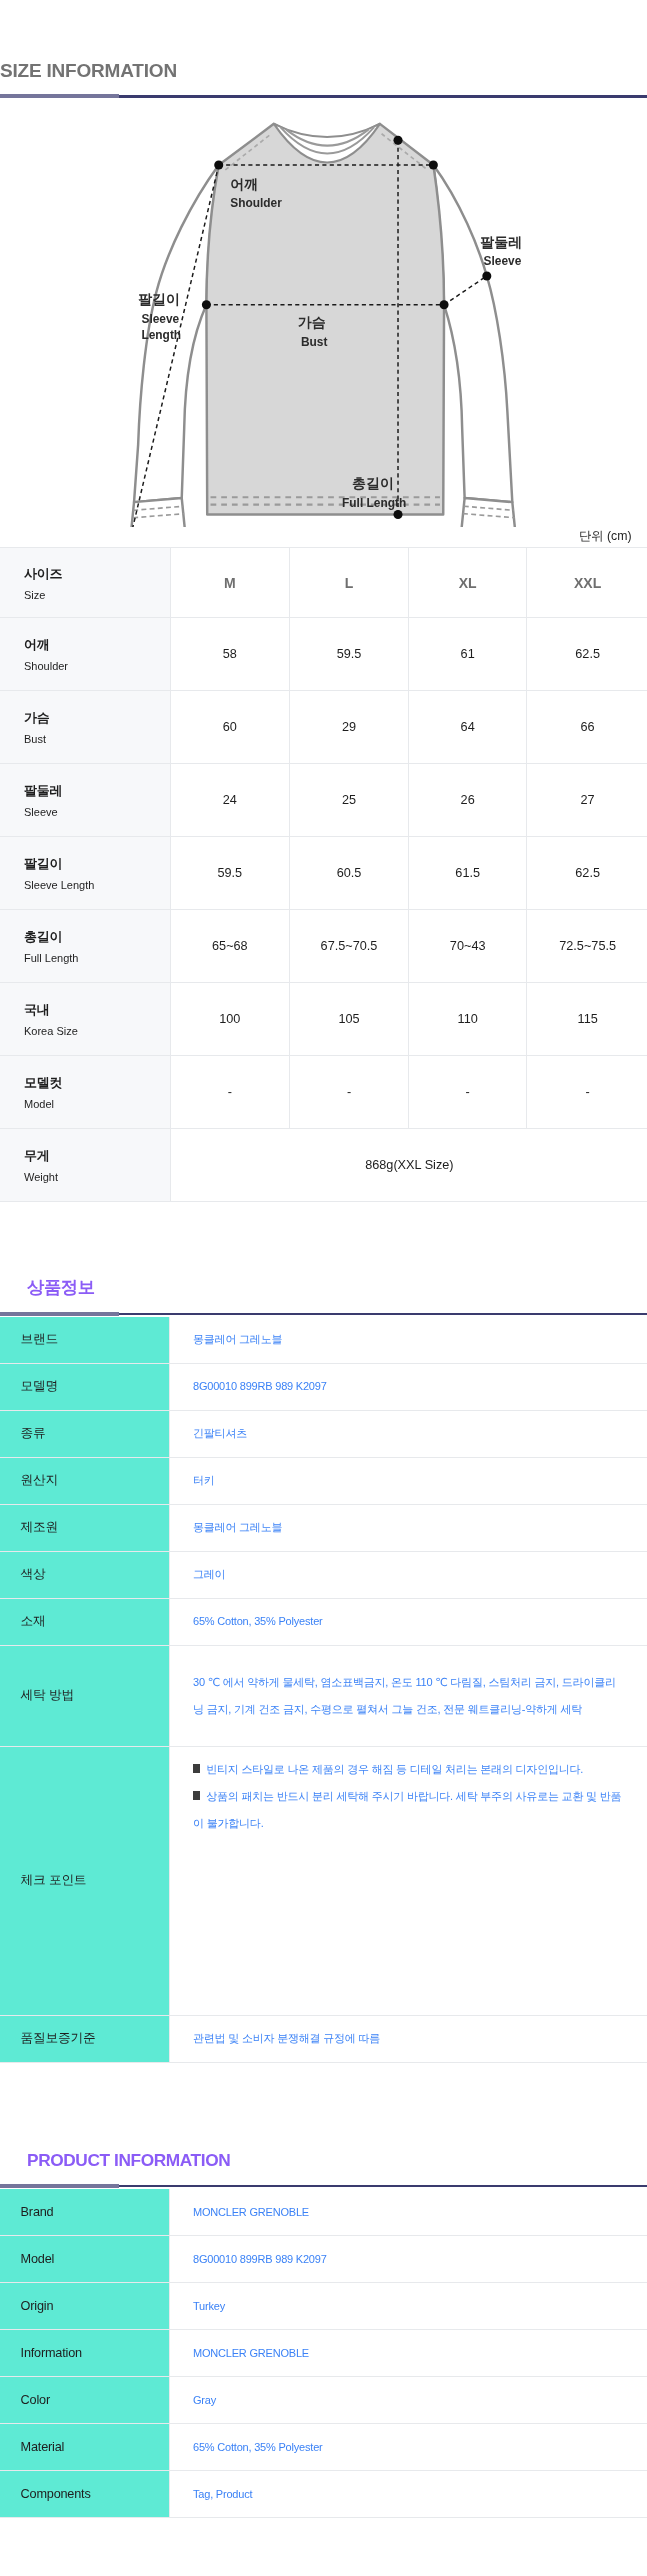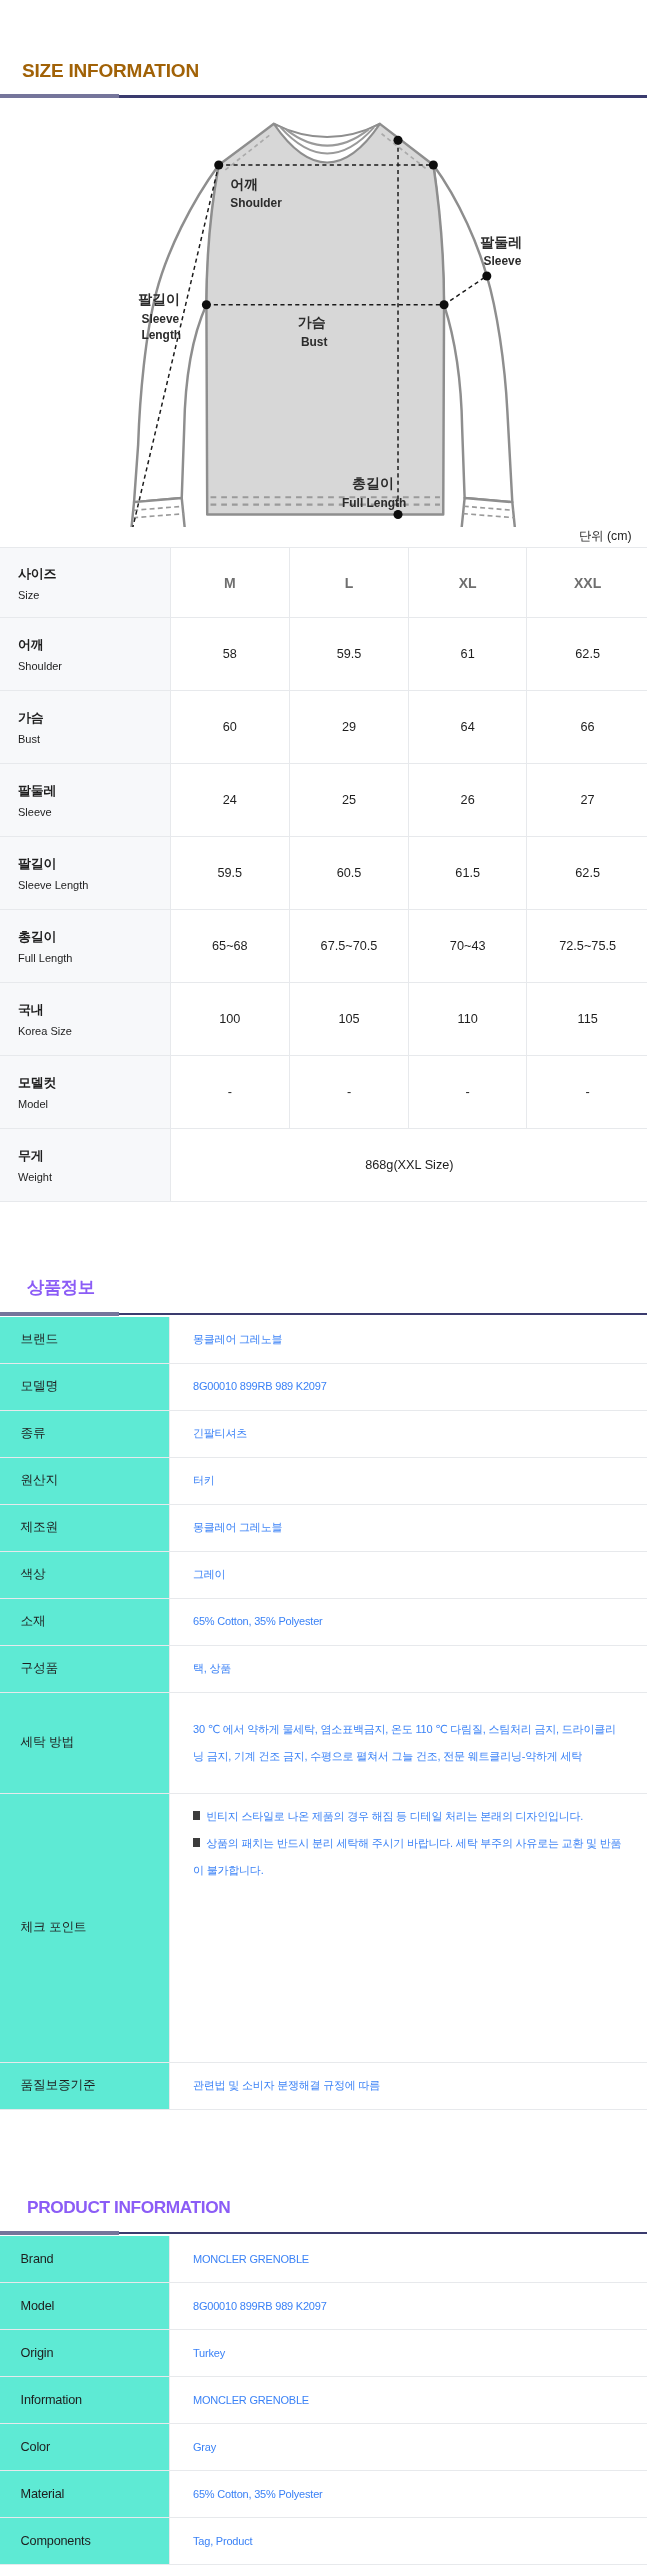--- a/index.html
+++ b/index.html
@@ -1,21 +1,21 @@
 <!DOCTYPE html>
 <html style="font-size:13px"><head>
 <meta charset="utf-8">
 <style>
   html,body{margin:0;padding:0;background:#ffffff;}
   body{font-family:"Liberation Sans","DejaVu Sans",sans-serif;color:#1e1e1e;}
   .page{width:648px;height:2576px;overflow:hidden;background:#fff;position:relative;}
 
   
-  .sec-h2{margin:0;padding:59px 0 0 22px;font-size:19px;line-height:23px;font-weight:bold;
-          letter-spacing:-0.2px;color:#a16207;}
+  .sec-h2{margin:0;padding:59px 0 0 0;font-size:19px;line-height:23px;font-weight:bold;
+          letter-spacing:-0.2px;color:#737373;}
   .sec-h3{margin:13px;padding:0 0 0 14px;font-size:17.3px;line-height:21.4px;font-weight:bold;
           letter-spacing:-0.4px;color:#8b5cf6;}
   .rule{position:relative;height:5px;margin-top:12.3px;}
   .rule .thin{position:absolute;left:0;right:0;top:0.8px;height:2.5px;background:#3a3b6e;}
   .rule .thick{position:absolute;left:0;top:0;width:119px;height:4.1px;background:#75759b;}
 
   
   svg.diagram{display:block;margin:0;}
   .dko{font-size:17px;font-weight:bold;fill:#2b2b2b;}
   .den{font-size:14.5px;font-weight:bold;fill:#2b2b2b;}
@@ -23,21 +23,21 @@
   .unit{height:20px;line-height:18px;text-align:right;padding-right:16.4px;font-size:12.3px;
         color:#1e1e1e;font-weight:500;}
 
   
   table.size-table{width:648px;border-collapse:collapse;table-layout:fixed;}
   table.size-table td{border:0.8px solid #e7e9ec;vertical-align:middle;}
   table.size-table td:first-child{border-left:none;}
   table.size-table td:last-child{border-right:none;}
   table.size-table tr.h td{height:67px;}
   table.size-table tr.r td{height:70px;}
-  td.lbl{background:#f7f8fa;padding-left:18px;}
+  td.lbl{background:#f7f8fa;padding-left:24px;}
   td.lbl .ko{display:block;font-size:13px;font-weight:600;color:#1e1e1e;margin-bottom:5.8px;letter-spacing:-0.2px;}
   td.lbl .en{display:block;font-size:11px;color:#1e1e1e;}
   td.szhead{color:#6f6f6f;font-weight:bold;font-size:14px;text-align:center;}
   td.val{text-align:center;font-size:12.7px;color:#1e1e1e;}
 
   
   .info-table{width:648px;}
   .info-row{display:flex;border-bottom:0.8px solid #e7e9ec;min-height:47px;box-sizing:border-box;}
   .ilbl{flex:0 0 170px;width:170px;background:#5eead4;border-right:0.8px solid #e7e9ec;
         display:flex;align-items:center;padding-left:20.6px;box-sizing:border-box;
@@ -245,24 +245,20 @@
       </div>
       <div class="info-row">
         <div class="ilbl">색상</div>
         <div class="ival">그레이</div>
       </div>
       <div class="info-row">
         <div class="ilbl">소재</div>
         <div class="ival">65% Cotton, 35% Polyester</div>
       </div>
       <div class="info-row">
-        <div class="ilbl">구성품</div>
-        <div class="ival">택, 상품</div>
-      </div>
-      <div class="info-row">
         <div class="ilbl">세탁 방법</div>
         <div class="ival" style="min-height:100px;">30 ℃ 에서 약하게 물세탁, 염소표백금지, 온도 110 ℃ 다림질, 스팀처리 금지, 드라이클리닝 금지, 기계 건조 금지, 수평으로 펼쳐서 그늘 건조, 전문 웨트클리닝-약하게 세탁</div>
       </div>
       <div class="info-row">
         <div class="ilbl">체크 포인트</div>
         <div class="ival block" style="min-height:268px;">
           <div class="bullet"><span class="sq"></span>빈티지 스타일로 나온 제품의 경우 해짐 등 디테일 처리는 본래의 디자인입니다.</div>
           <div class="bullet"><span class="sq"></span>상품의 패치는 반드시 분리 세탁해 주시기 바랍니다. 세탁 부주의 사유로는 교환 및 반품이 불가합니다.</div>
         </div>
       </div>

